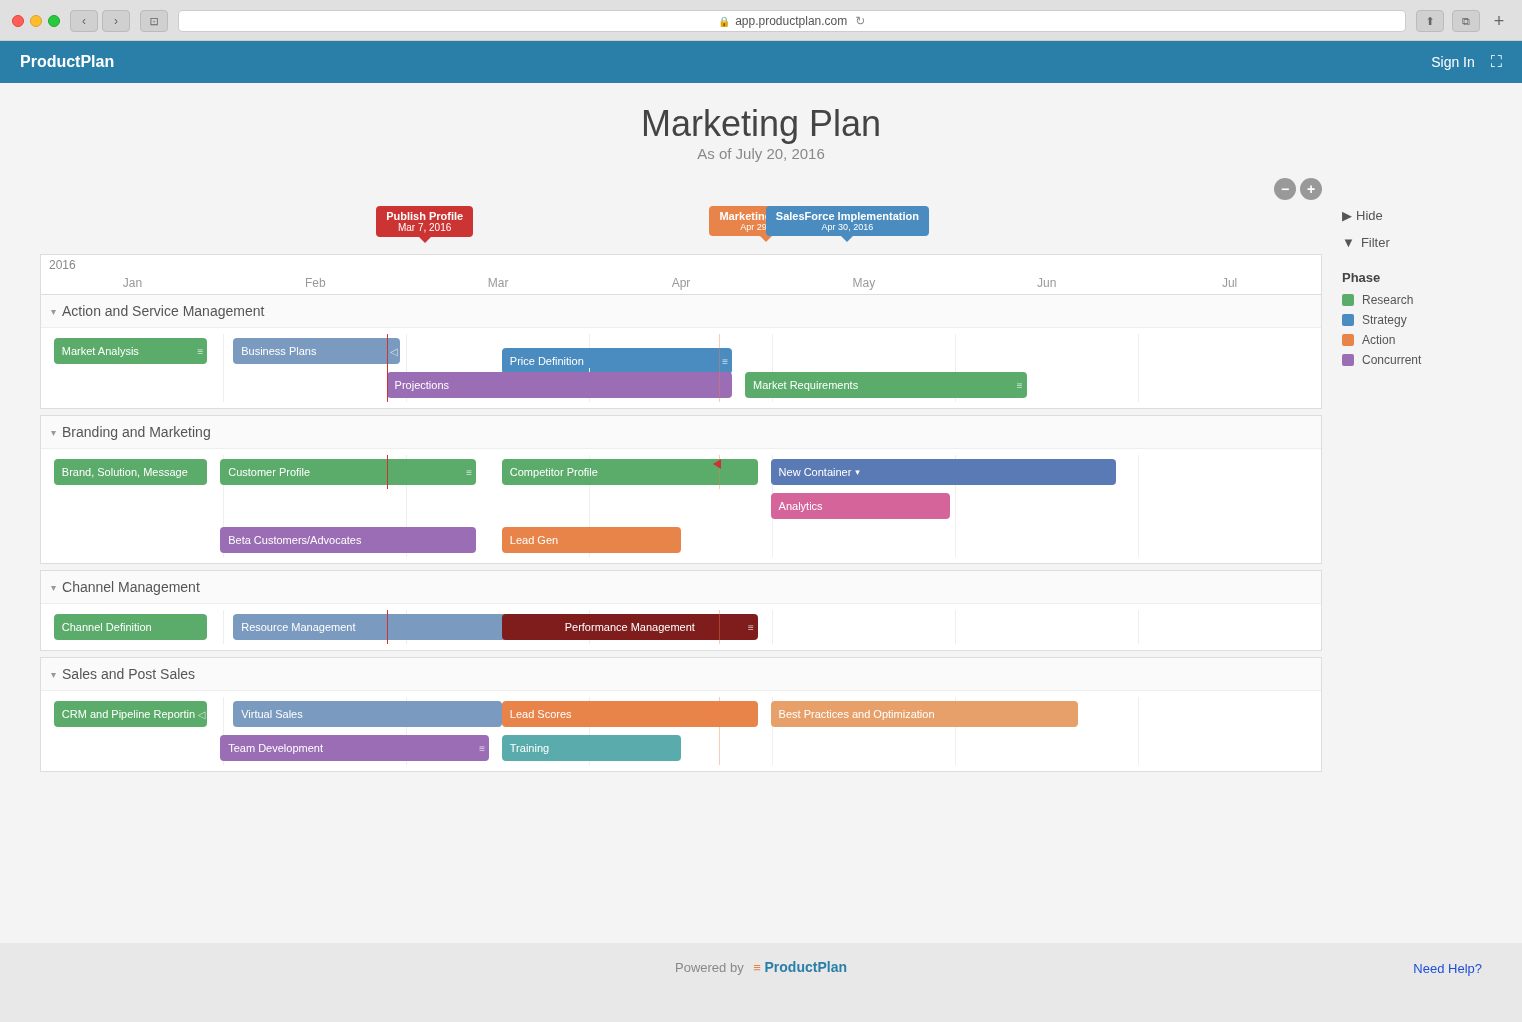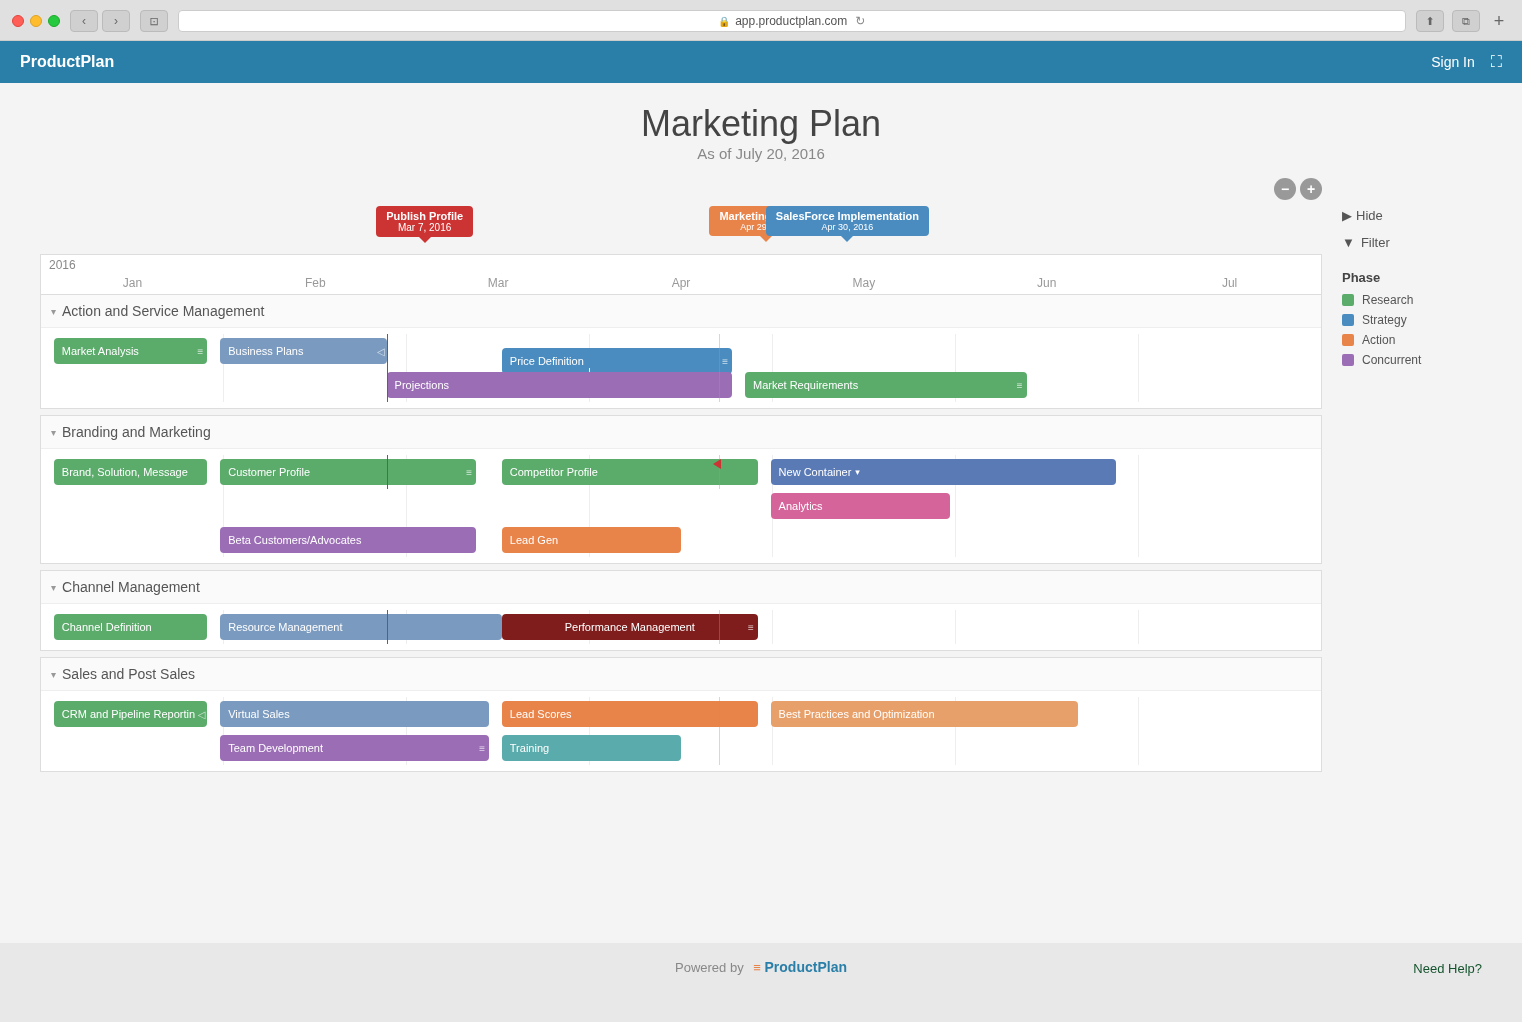--- a/index.html
+++ b/index.html
@@ -58,21 +58,21 @@
     
     .gantt-row { display: flex; align-items: center; height: 34px; position: relative; padding: 3px 0; }
 
     
     .gantt-bar { position: absolute; height: 26px; border-radius: 4px; display: flex; align-items: center; padding: 0 8px; font-size: 11px; color: white; white-space: nowrap; overflow: hidden; font-weight: 500; }
     .gantt-bar .bar-menu { position: absolute; right: 4px; top: 50%; transform: translateY(-50%); font-size: 10px; opacity: 0.7; }
     .gantt-bar .bar-handle { position: absolute; right: 2px; top: 50%; transform: translateY(-50%); font-size: 10px; opacity: 0.7; }
 
     
     .color-green { background: #5bab6b; }
-    .color-blue-steel { background: #7a9abf; }
+    .color-blue-steel { background: #7a9abf; margin-left: 13px; }
     .color-blue { background: #4a8cbf; }
     .color-purple { background: #9b6db5; }
     .color-orange { background: #e8834a; }
     .color-teal { background: #5aabab; }
     .color-dark-blue { background: #5a7ab5; }
 
     
     .bar-dropdown { margin-left: 4px; font-size: 9px; }
   </style>
 </head>
@@ -429,15 +429,15 @@
 
 <div style="background:#e8e8e8; padding: 16px 40px; position:relative;">
   <div style="text-align:center; font-size:13px; color:#888;">
     <span>Powered by</span>
     <span style="margin-left:6px;">
       <span style="color:#e8834a;font-weight:bold;">≡</span>
       <span style="color:#2a7fa8; font-weight:700; font-size:14px;">ProductPlan</span>
     </span>
   </div>
   <div style="position:absolute; right:40px; top:16px;">
-    <a href="#" style="color:#14532d; text-decoration:none; font-size:13px;margin-left:12px;">Need Help?</a>
+    <a href="#" style="color:#1d4ed8; text-decoration:none; font-size:13px;margin-left:12px;">Need Help?</a>
   </div>
 </div>
 
 </body></html>

